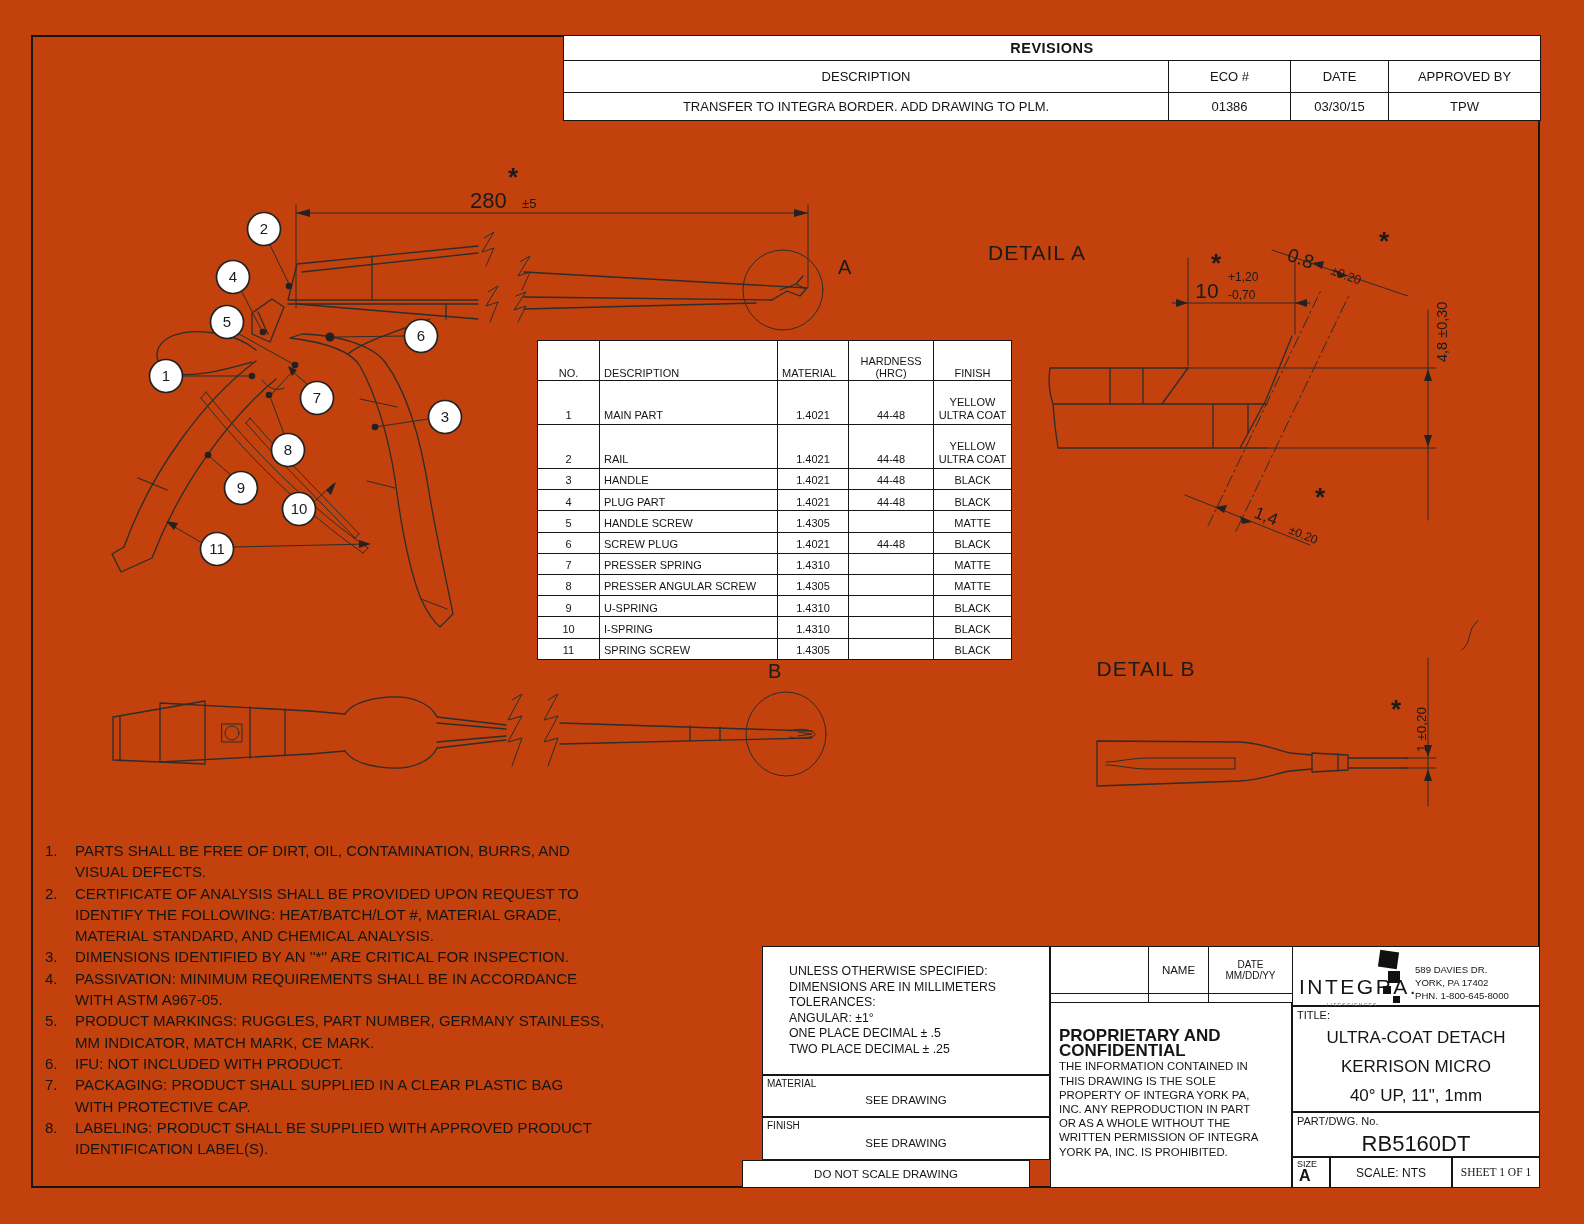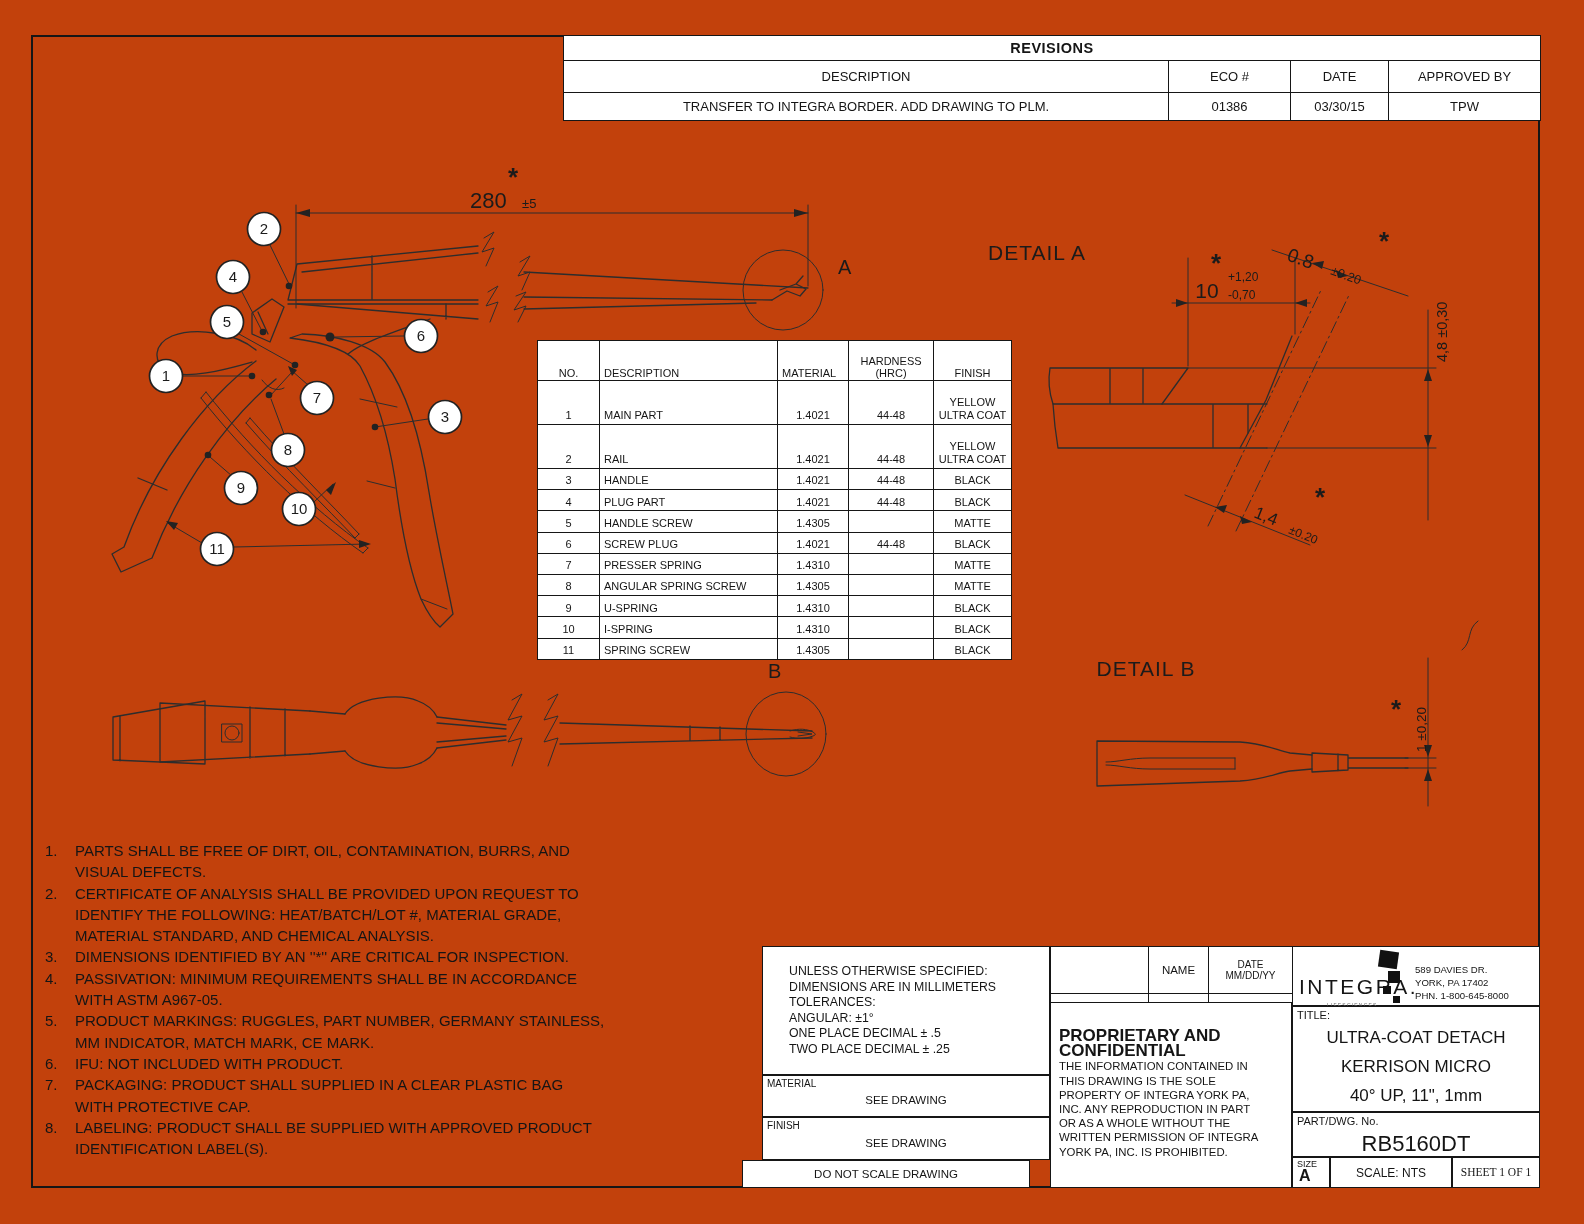--- a/index.html
+++ b/index.html
@@ -144,21 +144,21 @@
         </tr>
         <tr style="height: 21.2px;">
           <td class="ac">7</td>
           <td class="al">PRESSER SPRING</td>
           <td class="ac">1.4310</td>
           <td class="ac"></td>
           <td class="ac prl">MATTE</td>
         </tr>
         <tr style="height: 21.2px;">
           <td class="ac">8</td>
-          <td class="al">ANGULAR SPRING SCREW</td>
+          <td class="al">PRESSER ANGULAR SCREW</td>
           <td class="ac">1.4305</td>
           <td class="ac"></td>
           <td class="ac prl">MATTE</td>
         </tr>
         <tr style="height: 21.2px;">
           <td class="ac">9</td>
           <td class="al">U-SPRING</td>
           <td class="ac">1.4310</td>
           <td class="ac"></td>
           <td class="ac prl">BLACK</td>

